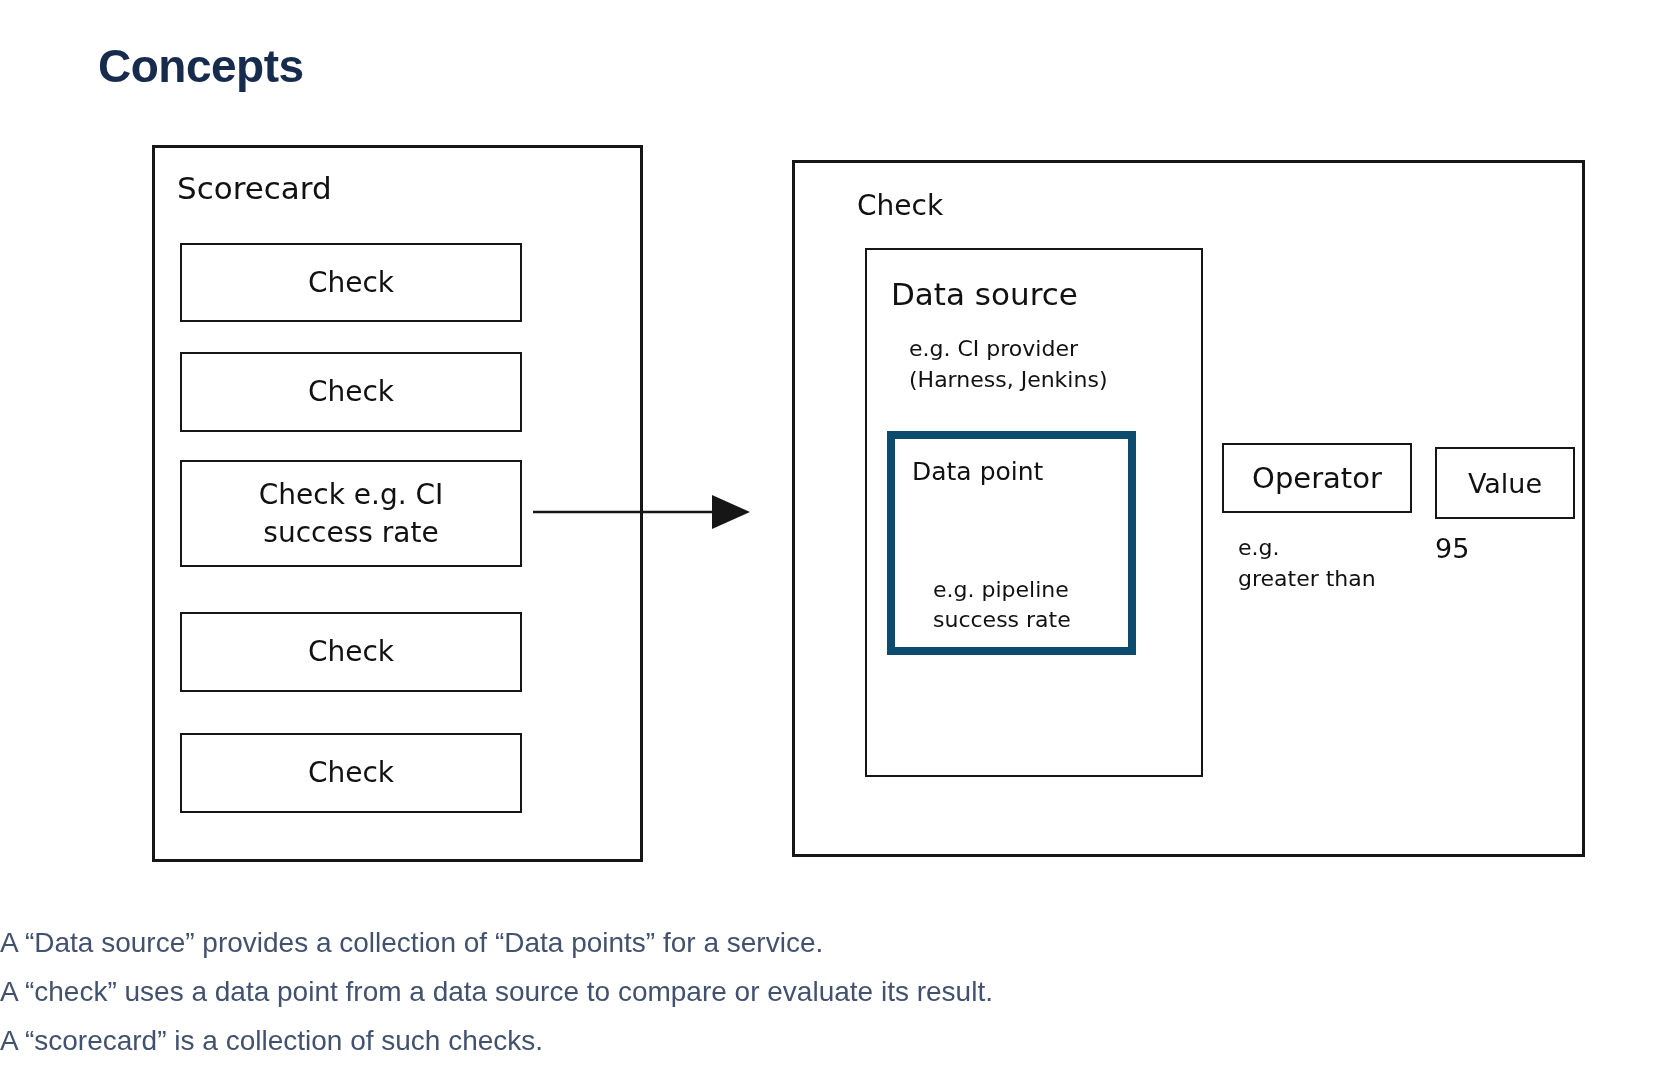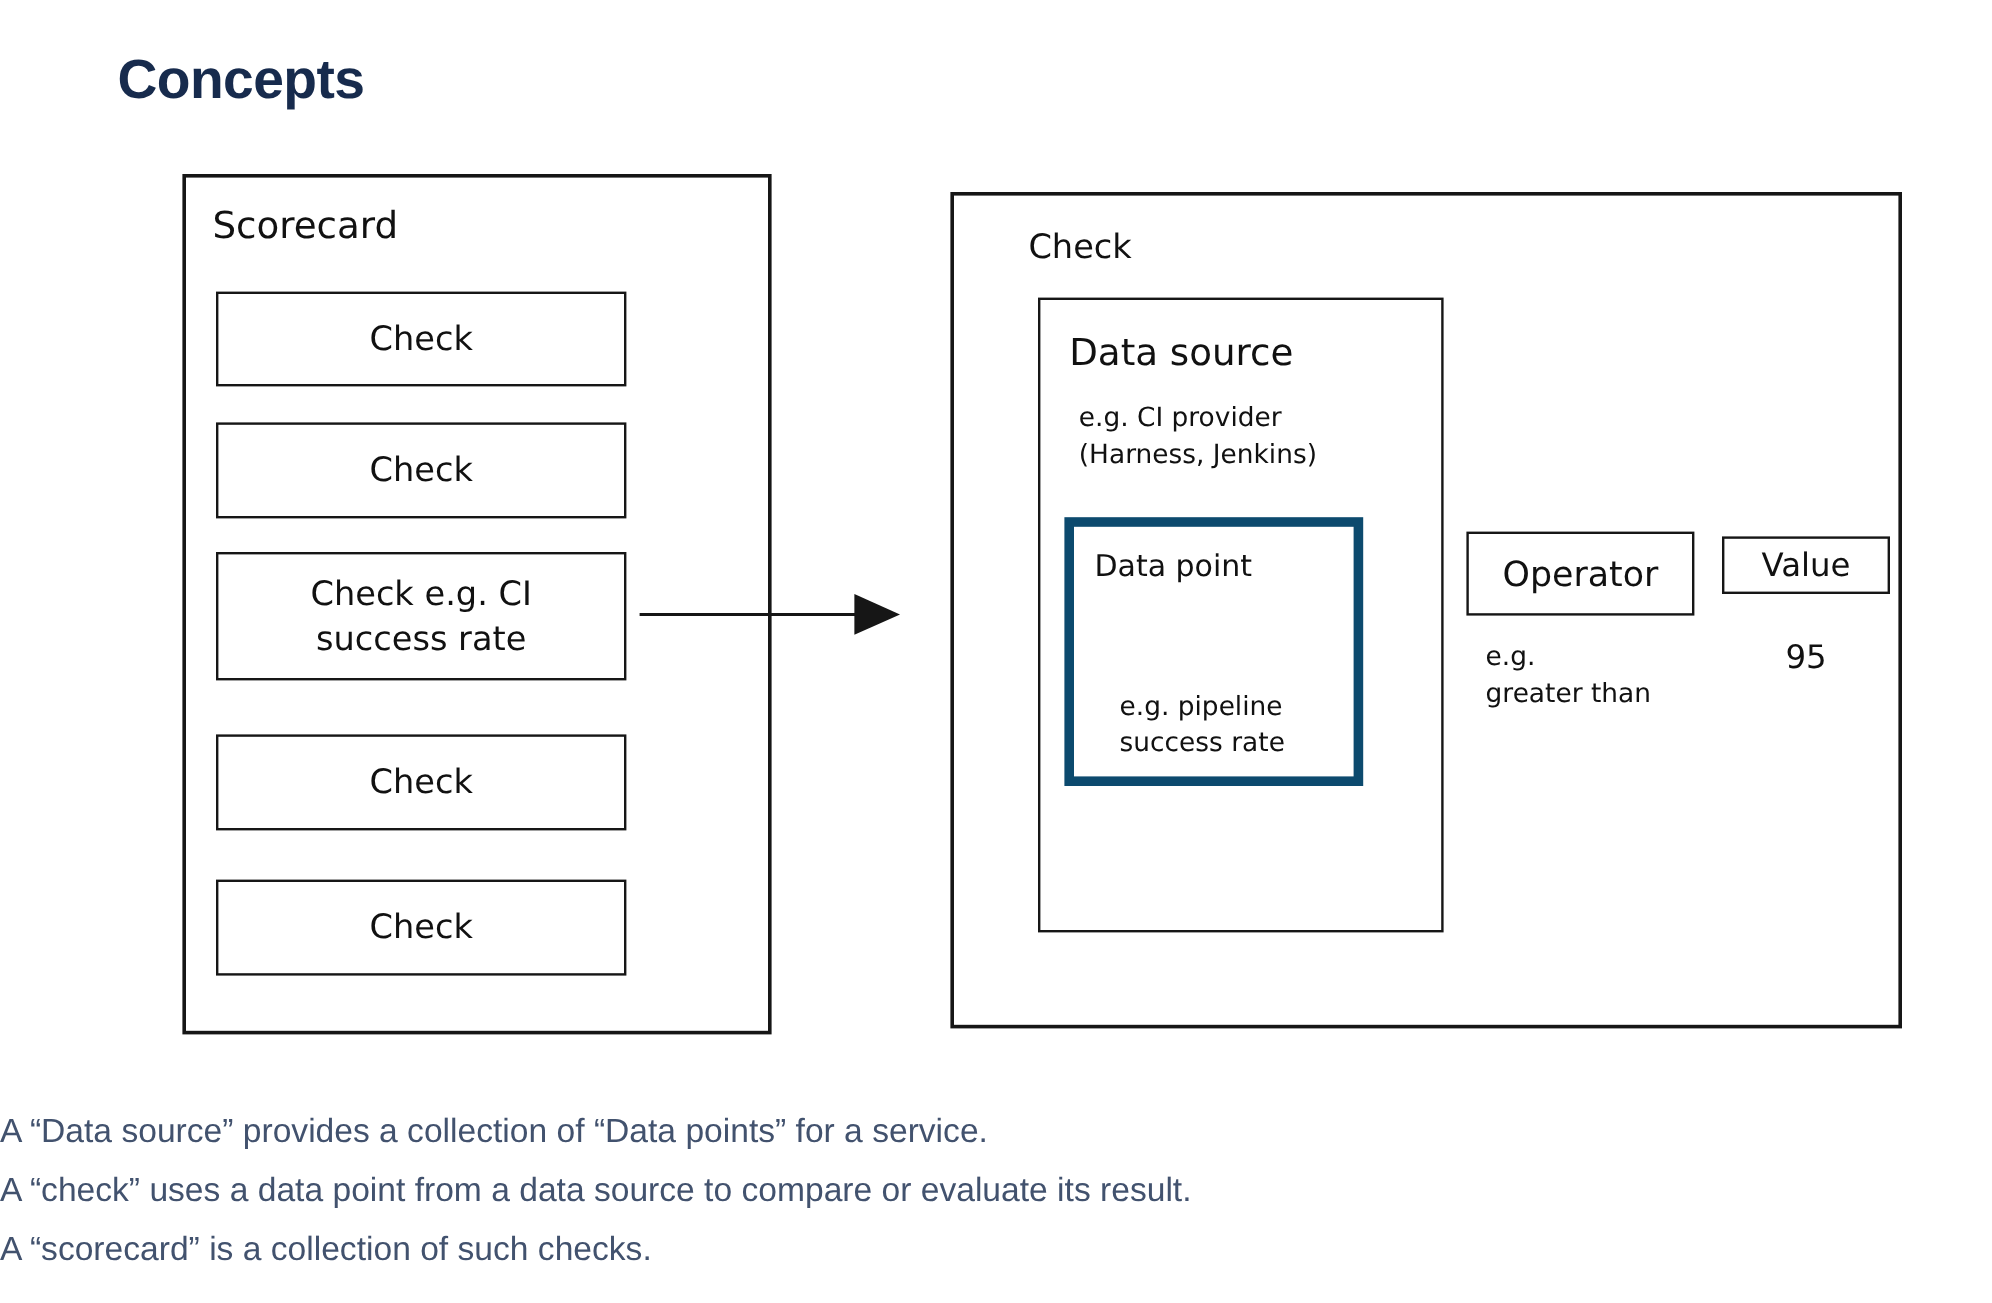--- a/index.html
+++ b/index.html
@@ -60,39 +60,39 @@
   .check-3 { top: 312px; height: 107px; }
   .check-4 { top: 464px; height: 80px; }
   .check-5 { top: 585px; height: 80px; }
 
   
   .check-panel { left: 792px; top: 160px; width: 793px; height: 697px; }
   .check-panel-label { position: absolute; left: 62px; top: 26px; font-size: 28px; }
 
   .data-source-box { position: absolute; left: 70px; top: 85px; width: 338px; height: 529px; border: 2.5px solid #161616; box-sizing: border-box; background:#fff; }
   .data-source-label { position: absolute; left: 24px; top: 26px; font-size: 31px; }
-  .data-source-example { position: absolute; left: 32px; top: 84px; font-size: 22px; line-height: 1.4; white-space: pre-line; }
+  .data-source-example { position: absolute; left: 42px; top: 84px; font-size: 22px; line-height: 1.4; white-space: pre-line; }
 
   .data-point-box { position: absolute; left: 20px; top: 181px; width: 249px; height: 224px; border: 8px solid #0c4a6e; box-sizing: border-box; background:#fff; }
   .data-point-label { position: absolute; left: 17px; top: 18px; font-size: 25px; }
   .data-point-example { position: absolute; left: 38px; top: 112px; font-size: 22px; line-height: 1.35; white-space: pre-line; margin-top: 24px; }
 
   .operator-box {
     position: absolute; left: 427px; top: 280px; width: 190px; height: 70px;
     border: 2.5px solid #161616; box-sizing: border-box; background:#fff;
     display: flex; align-items: center; justify-content: center; font-size: 29px;
   }
   .operator-example { position: absolute; left: 443px; top: 370px; font-size: 22px; line-height: 1.4; white-space: pre-line; }
 
   .value-box {
-    position: absolute; left: 640px; top: 284px; width: 140px; height: 48px;
+    position: absolute; left: 640px; top: 284px; width: 140px; height: 72px;
     border: 2.5px solid #161616; box-sizing: border-box; background:#fff;
     display: flex; align-items: center; justify-content: center; font-size: 27px;
   }
-  .value-example { position: absolute; left: 640px; top: 370px; width: 140px; text-align: center; font-size: 27px; }
+  .value-example { position: absolute; left: 640px; top: 370px; width: 140px; text-align: left; font-size: 27px; }
 
   .arrow-layer {
     position: absolute;
     left: 0; top: 0;
     width: 1660px; height: 1086px;
     pointer-events: none;
   }
 
   .captions {
     position: absolute;

